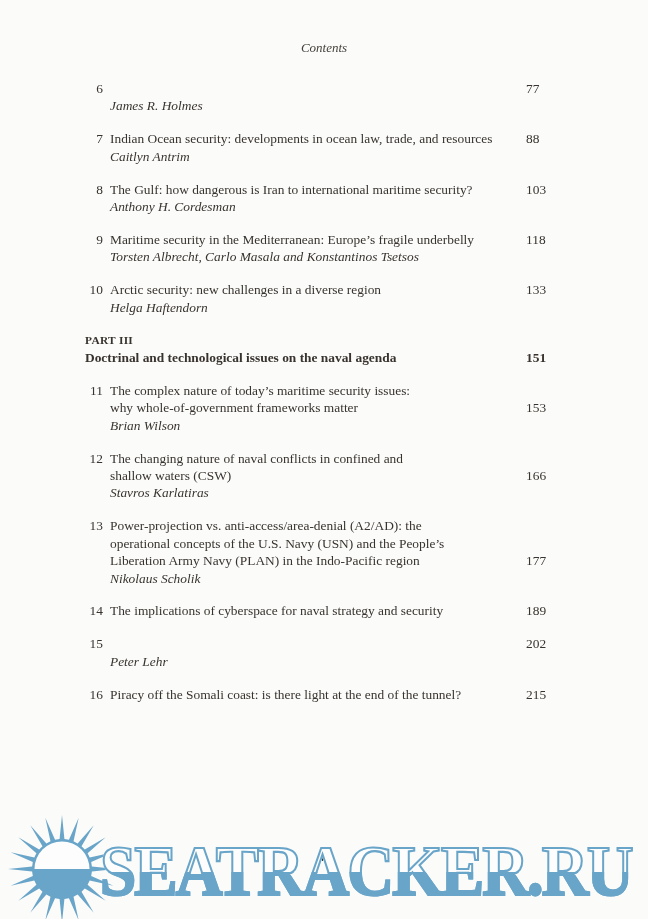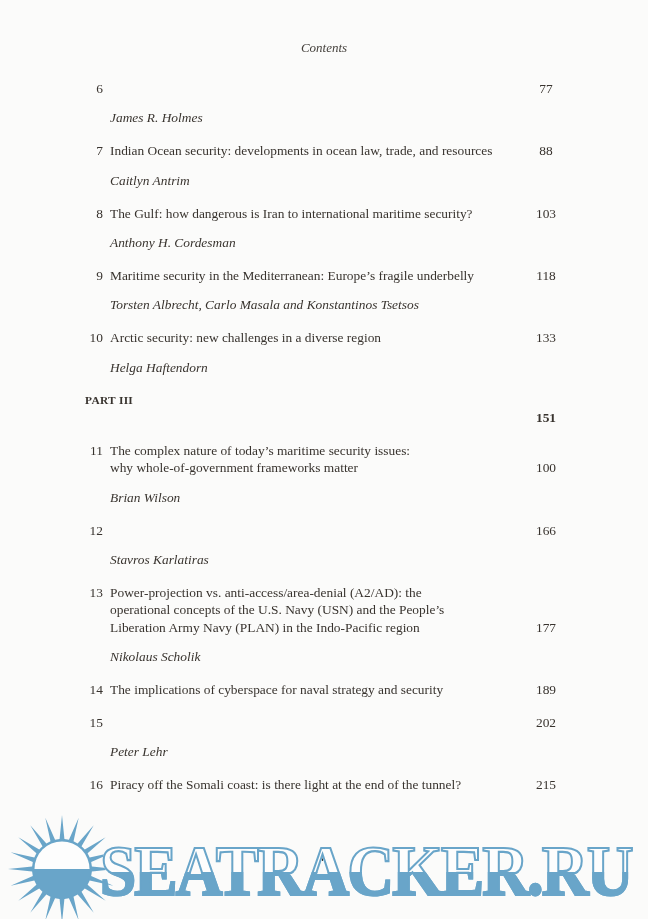--- a/index.html
+++ b/index.html
@@ -42,26 +42,25 @@
     grid-column: 1; grid-row: 1;
     text-align: right;
   }
   .entry .title {
     grid-column: 2; grid-row: 1;
     white-space: pre-line;
   }
   .entry .authors {
     grid-column: 2; grid-row: 2;
     font-style: italic;
-    margin-top: 12px;
   }
   .entry .pg {
     grid-column: 3; grid-row: 1;
     align-self: end;
-    text-align: center;
+    text-align: left;
   }
 
   
   .entry.part {
     grid-template-columns: 1fr 40px;
     margin-top: 6px;
   }
   .entry.part .part-label {
     grid-column: 1; grid-row: 1;
     font-weight: bold;
@@ -146,31 +145,34 @@
         <div class="authors">Torsten Albrecht, Carlo Masala and Konstantinos Tsetsos</div>
       </div>
       <div class="entry">
         <div class="num">10</div>
         <div class="title">Arctic security: new challenges in a diverse region</div>
         <div class="pg">133</div>
         <div class="authors">Helga Haftendorn</div>
       </div>
       <div class="entry part">
         <div class="part-label">PART III</div>
+        <div class="title">Doctrinal and technological issues on the naval agenda</div>
         <div class="pg">151</div>
       </div>
       <div class="entry">
         <div class="num">11</div>
         <div class="title">The complex nature of today’s maritime security issues:
 why whole-of-government frameworks matter</div>
-        <div class="pg">100</div>
+        <div class="pg">153</div>
         <div class="authors">Brian Wilson</div>
       </div>
       <div class="entry">
         <div class="num">12</div>
+        <div class="title">The changing nature of naval conflicts in confined and
+shallow waters (CSW)</div>
         <div class="pg">166</div>
         <div class="authors">Stavros Karlatiras</div>
       </div>
       <div class="entry">
         <div class="num">13</div>
         <div class="title">Power-projection vs. anti-access/area-denial (A2/AD): the
 operational concepts of the U.S. Navy (USN) and the People’s
 Liberation Army Navy (PLAN) in the Indo-Pacific region</div>
         <div class="pg">177</div>
         <div class="authors">Nikolaus Scholik</div>

